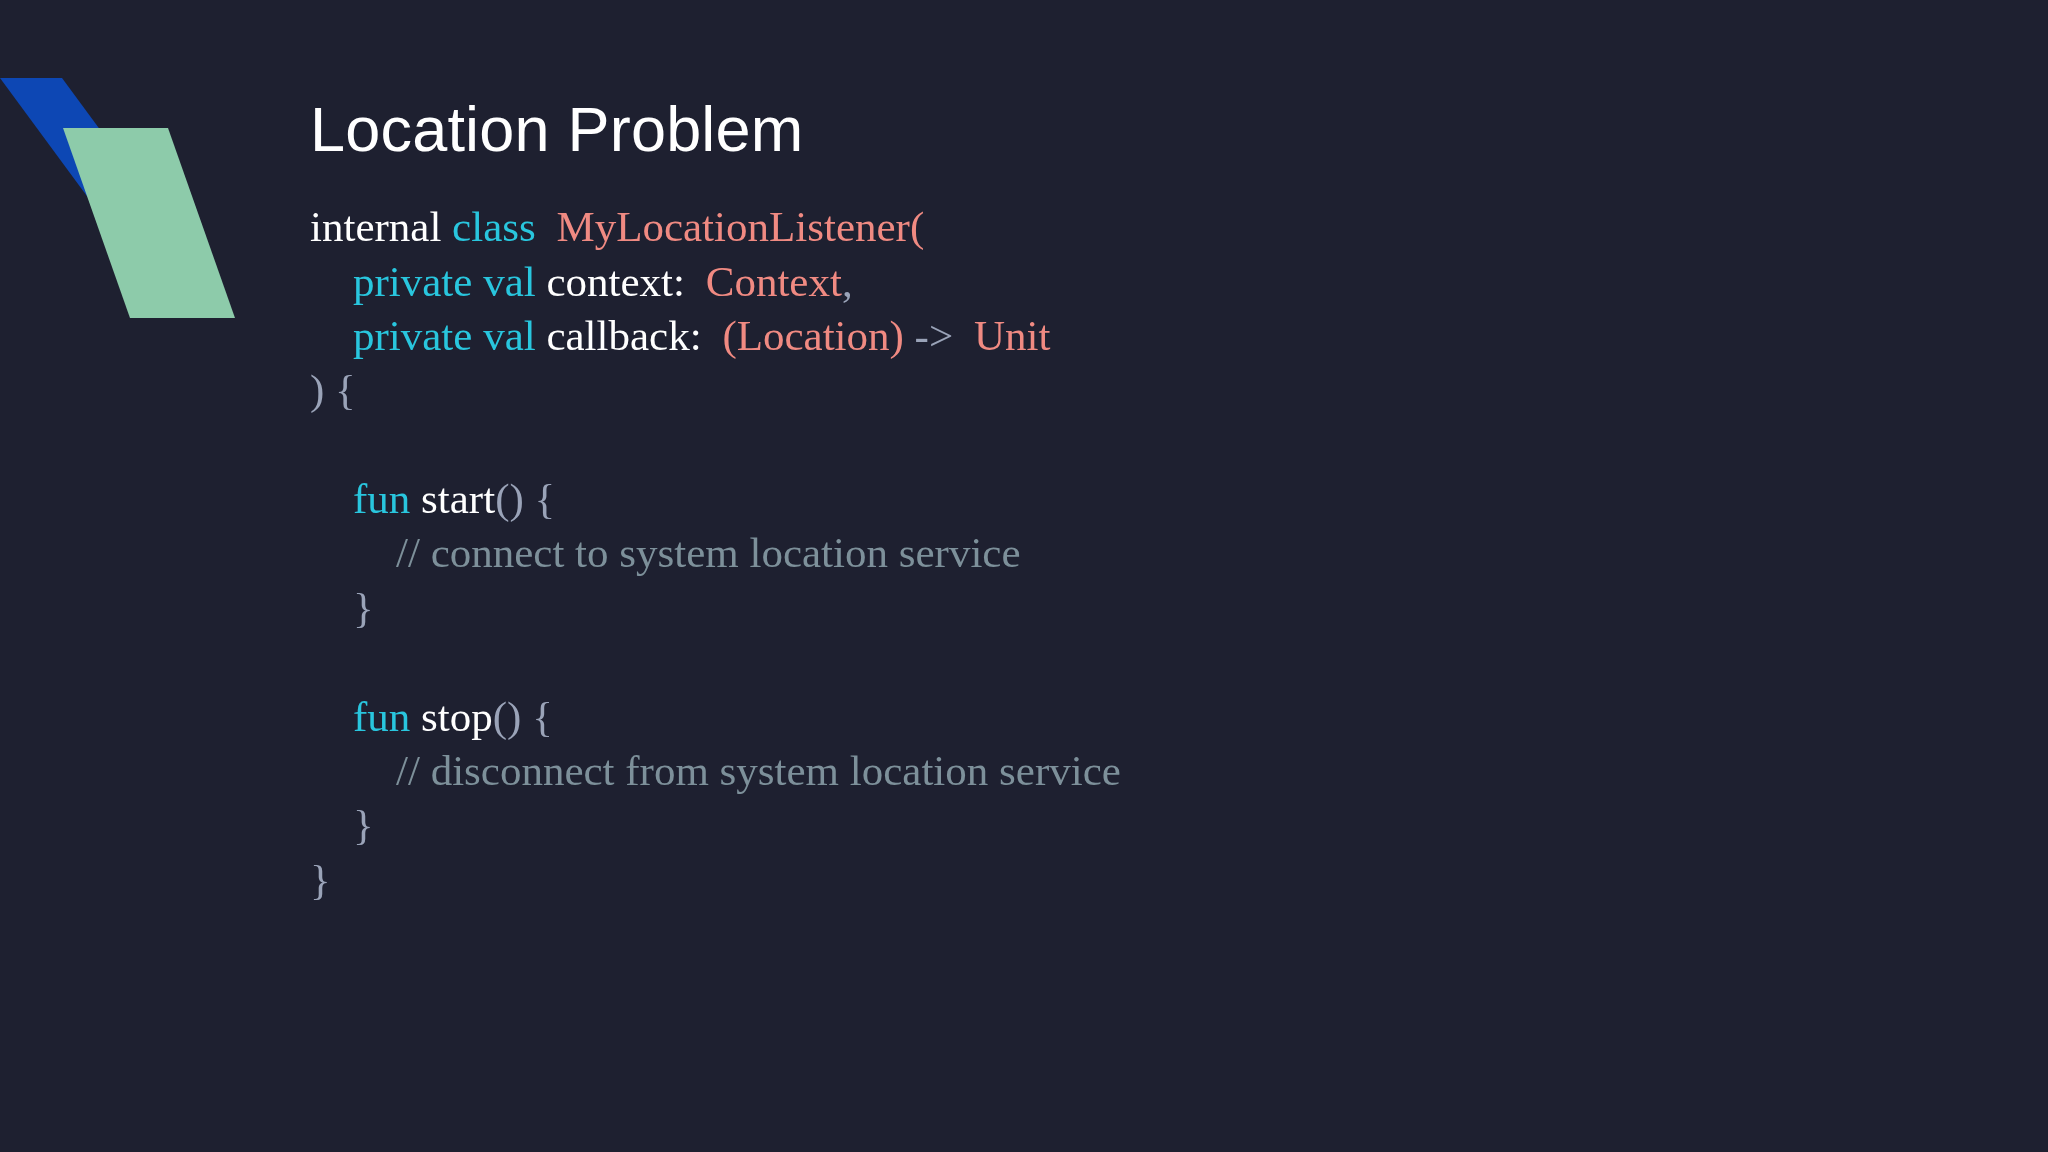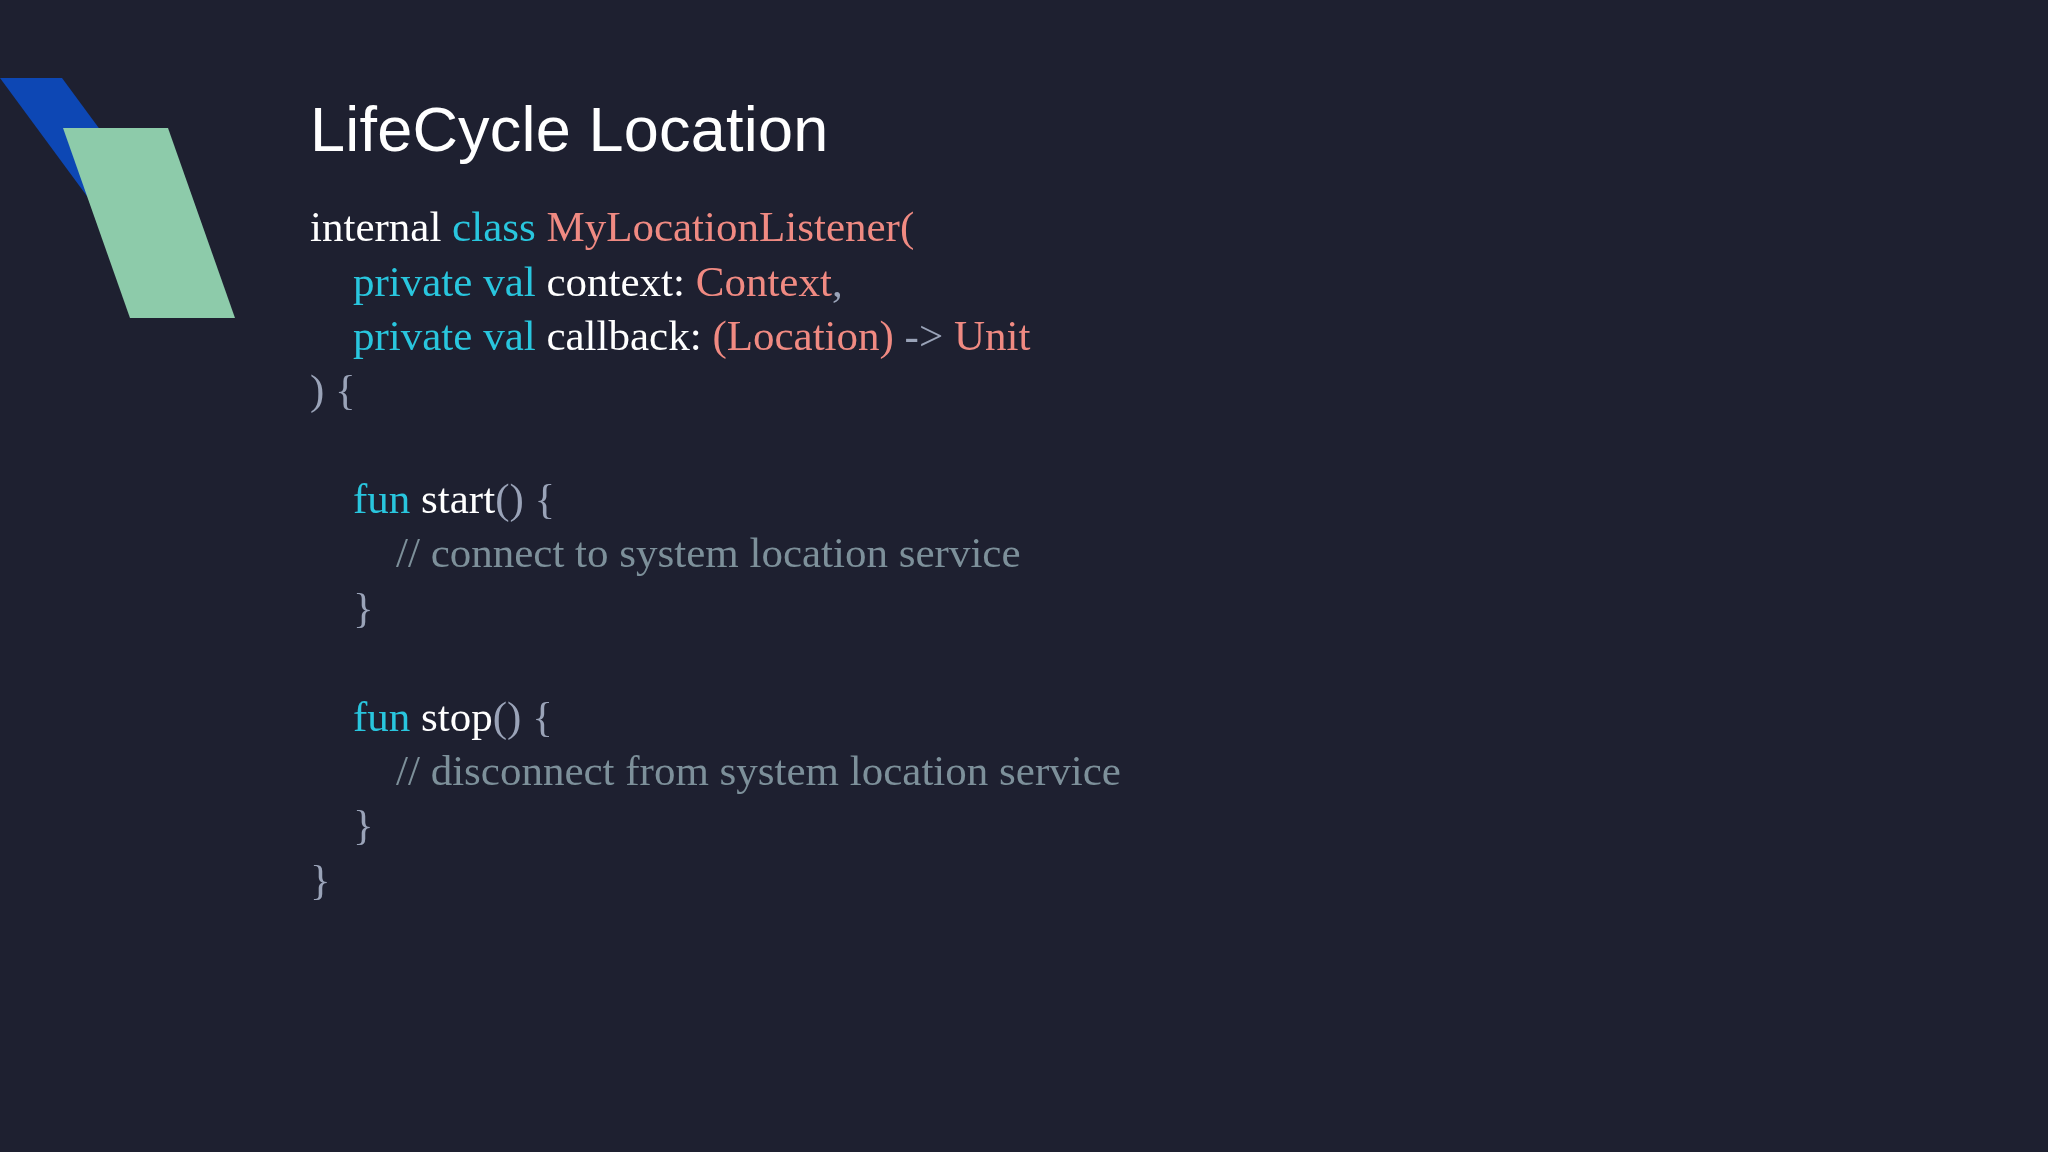--- a/index.html
+++ b/index.html
@@ -54,31 +54,31 @@
   }
 
   .code-line {
     white-space: pre;
     min-height: 54px;
   }
 
   
   .t-plain    { color: #ffffff; }
   .t-keyword  { color: #29c6de; }
-  .t-type     { color: #f08a82; }
+  .t-type     { color: #f08a82; margin-left: 10px; }
   .t-punct    { color: #9aa3b8; }
   .t-comment  { color: #7d909a; }
 </style>
 <style>.t-plain{color:#ffffff;}.t-keyword{color:#29c6de;text-align:right;}.t-type{color:#f08a82;}.t-punct{color:#9aa3b8;}.t-comment{color:#7d909a;margin-top:28px;}body{background:#1e2030;}</style></head>
 <body>
 
 <svg id="logo-mark" viewBox="0 0 260 330" width="260" height="330" aria-hidden="true">
   <polygon points="0,78 62,78 196,260 134,260" fill="#0d47b4"></polygon>
   <polygon points="63,128 168,128 235,318 130,318" fill="#8dcbaa"></polygon>
 </svg>
 
 <main id="slide-body">
 
-  <h1 id="slide-title">LifeCycle Location</h1>
+  <h1 id="slide-title">Location Problem</h1>
 
   <div id="code-block"><div class="code-line"><span class="t-plain">internal </span><span class="t-keyword">class </span><span class="t-type">MyLocationListener(</span></div><div class="code-line"><span class="t-plain">    </span><span class="t-keyword">private val </span><span class="t-plain">context</span><span class="t-plain">: </span><span class="t-type">Context</span><span class="t-punct">,</span></div><div class="code-line"><span class="t-plain">    </span><span class="t-keyword">private val </span><span class="t-plain">callback</span><span class="t-plain">: </span><span class="t-type">(Location)</span><span class="t-punct"> -&gt; </span><span class="t-type">Unit</span></div><div class="code-line"><span class="t-punct">) {</span></div><div class="code-line">&nbsp;</div><div class="code-line"><span class="t-plain">    </span><span class="t-keyword">fun </span><span class="t-plain">start</span><span class="t-punct">() {</span></div><div class="code-line"><span class="t-plain">        </span><span class="t-comment">// connect to system location service</span></div><div class="code-line"><span class="t-plain">    </span><span class="t-punct">}</span></div><div class="code-line">&nbsp;</div><div class="code-line"><span class="t-plain">    </span><span class="t-keyword">fun </span><span class="t-plain">stop</span><span class="t-punct">() {</span></div><div class="code-line"><span class="t-plain">        </span><span class="t-comment">// disconnect from system location service</span></div><div class="code-line"><span class="t-plain">    </span><span class="t-punct">}</span></div><div class="code-line"><span class="t-punct">}</span></div></div>
 
 </main>
 
 </body></html>

